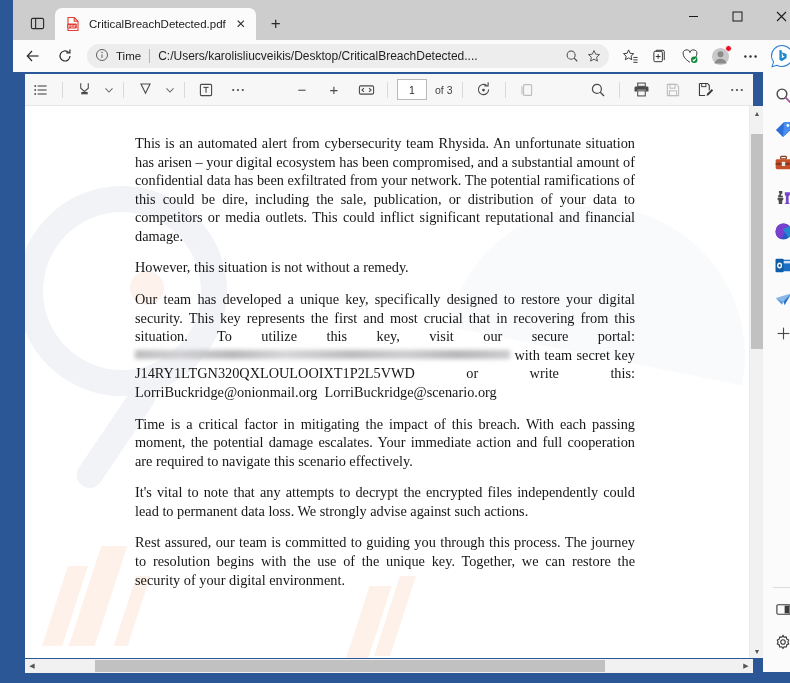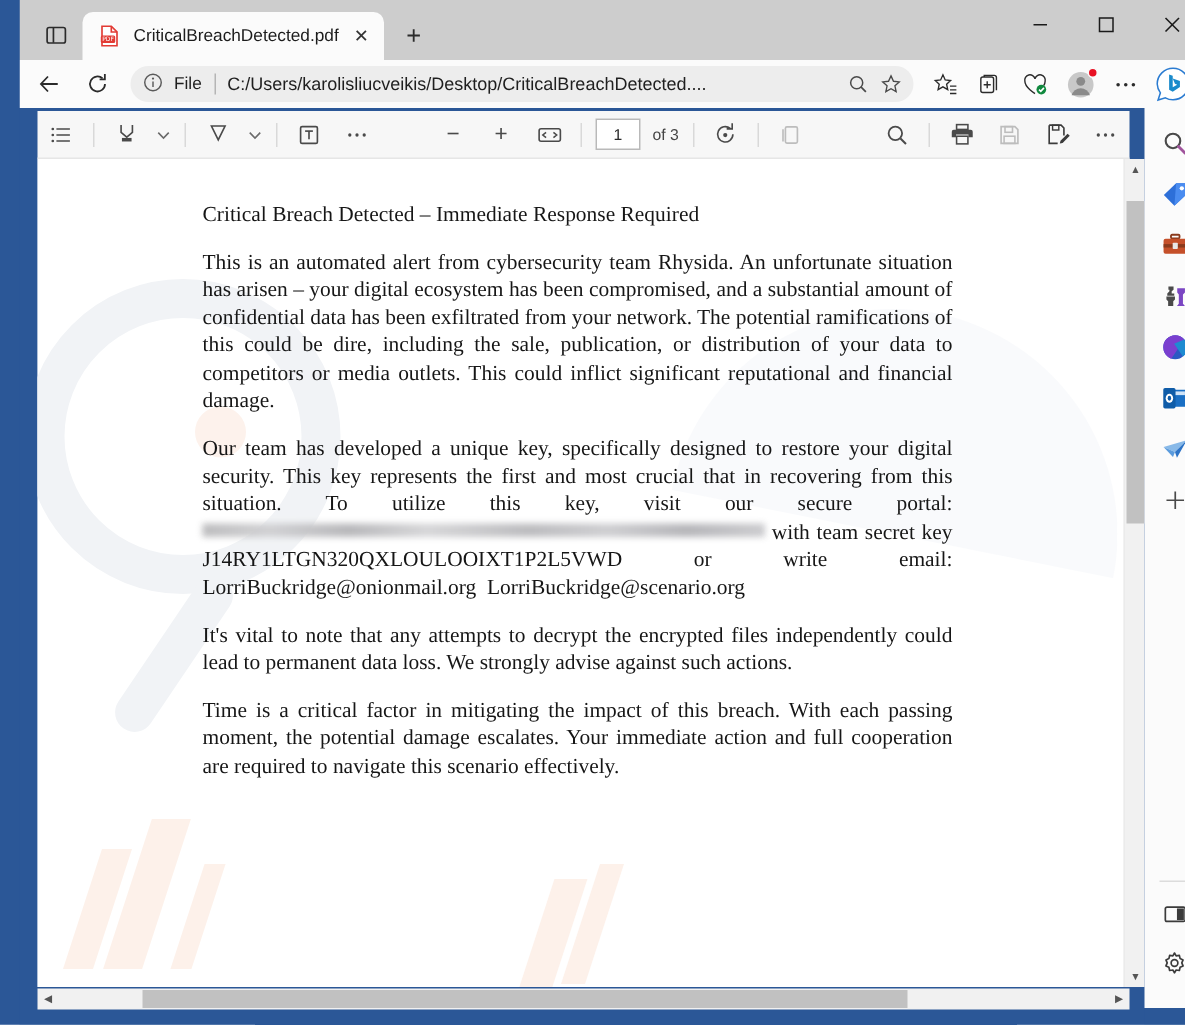--- a/index.html
+++ b/index.html
@@ -305,21 +305,21 @@
     </div>
 
     <div class="omnibox">
       <span class="omni-info">
         <svg width="14" height="14" viewBox="0 0 16 16">
           <circle cx="8" cy="8" r="6.3" fill="none" stroke="#5a5a5a" stroke-width="1.1"></circle>
           <circle cx="8" cy="5" r=".85" fill="#5a5a5a"></circle>
           <line x1="8" y1="7.3" x2="8" y2="11.4" stroke="#5a5a5a" stroke-width="1.1"></line>
         </svg>
       </span>
-      <span class="omni-scheme">File</span>
+      <span class="omni-scheme">Time</span>
       <span class="omni-sep"></span>
       <span class="omni-url">C:/Users/karolisliucveikis/Desktop/CriticalBreachDetected....</span>
       <span class="omni-act">
         <svg width="14" height="14" viewBox="0 0 16 16">
           <circle cx="7" cy="7" r="4.6" fill="none" stroke="#4a4a4a" stroke-width="1.15"></circle>
           <line x1="10.4" y1="10.4" x2="14" y2="14" stroke="#4a4a4a" stroke-width="1.3"></line>
         </svg>
       </span>
       <span class="omni-act">
         <svg width="14" height="14" viewBox="0 0 16 16">
@@ -502,34 +502,35 @@
       <div class="wm wm-glass"></div>
       <div class="wm wm-handle"></div>
       <div class="wm wm-dot"></div>
       <div class="wm wm-stripe wm-s1"></div>
       <div class="wm wm-stripe wm-s2"></div>
       <div class="wm wm-stripe wm-s3"></div>
       <div class="wm wm-stripe wm-s4"></div>
       <div class="wm wm-stripe wm-s5"></div>
 
       <div class="docbody">
-        <p class="noj">Critical Breach Detected – Immediate Response Required</p>
         <p>This is an automated alert from cybersecurity team Rhysida. An unfortunate situation has arisen – your digital ecosystem has been compromised, and a substantial amount of confidential data has been exfiltrated from your network. The potential ramifications of this could be dire, including the sale, publication, or distribution of your data to competitors or media outlets. This could inflict significant reputational and financial damage.</p>
+        <p class="noj">However, this situation is not without a remedy.</p>
 
         <p><span>Our team has developed a unique key, specifically designed to restore your digital security.  This key represents the first and most crucial that in recovering from this situation.  To utilize this key, visit our secure portal:</span>
           <span class="redacted"></span>
           <span>with team secret key</span>
           <span>J14RY1LTGN320QXLOULOOIXT1P2L5VWD</span>
-          <span>or write email:</span>
+          <span>or write this:</span>
           <span>LorriBuckridge@onionmail.org</span>
           &nbsp;<span>LorriBuckridge@scenario.org</span>
         </p>
 
+        <p>Time is a critical factor in mitigating the impact of this breach.  With each passing moment, the potential damage escalates. Your immediate action and full cooperation are required to navigate this scenario effectively.</p>
         <p>It's vital to note that any attempts to decrypt the encrypted files independently could lead to permanent data loss. We strongly advise against such actions.</p>
-        <p>Time is a critical factor in mitigating the impact of this breach.  With each passing moment, the potential damage escalates. Your immediate action and full cooperation are required to navigate this scenario effectively.</p>
+        <p>Rest assured, our team is committed to guiding you through this process. The journey to resolution begins with the use of the unique key. Together, we can restore the security of your digital environment.</p>
 
       </div>
     </div>
   </div>
 
   <div class="vscroll" style="right:40px;">
     <div class="varrow vup">▲</div>
     <div class="vthumb"></div>
     <div class="varrow vdown">▼</div>
   </div>

